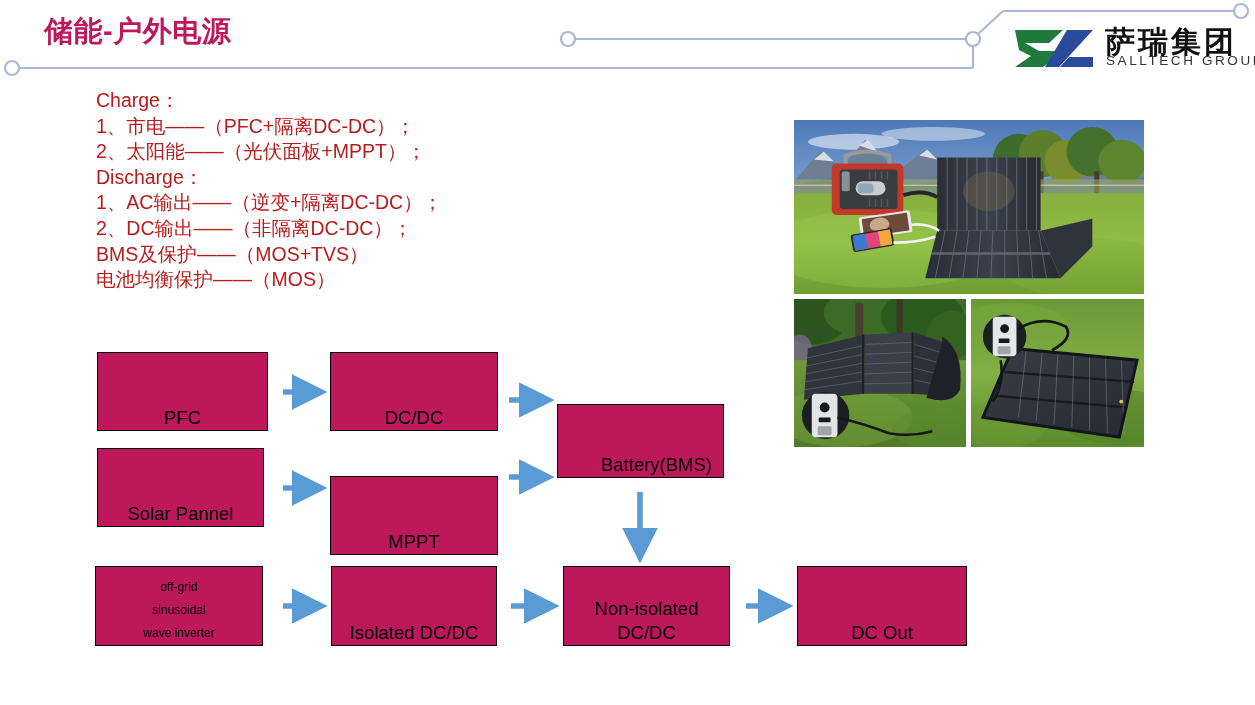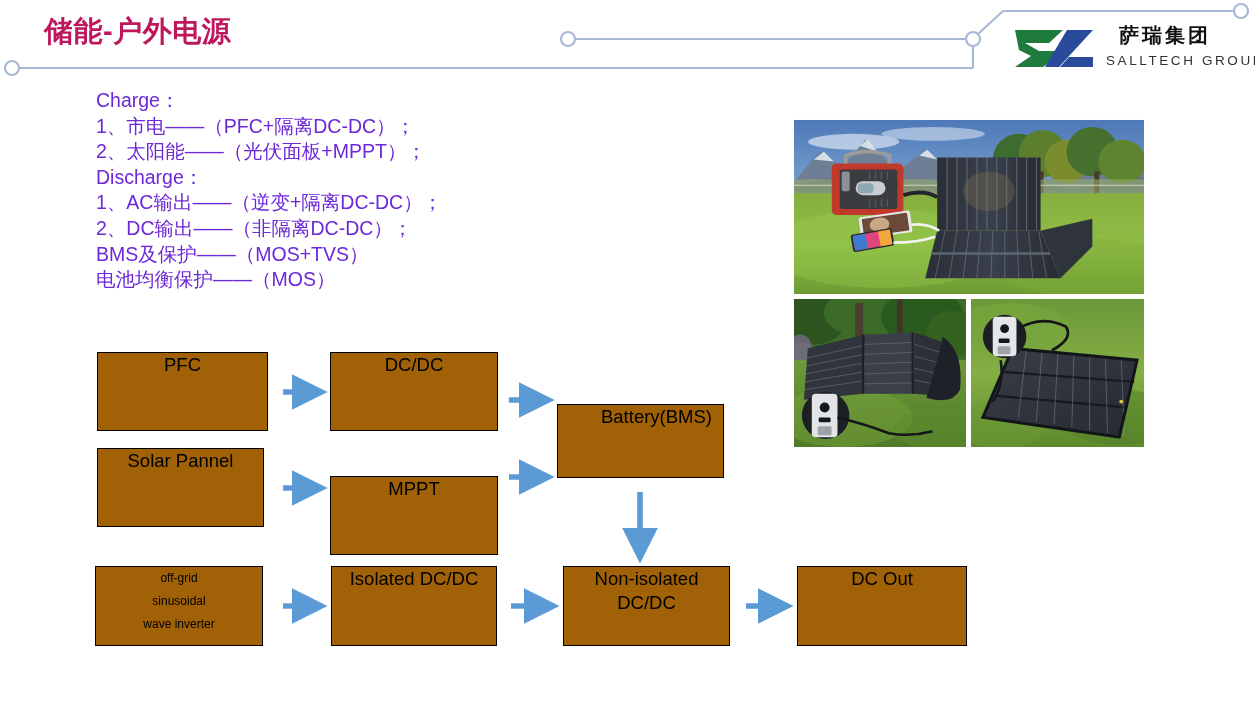--- a/index.html
+++ b/index.html
@@ -40,62 +40,61 @@
     left: 1013px; top: 24px;
     width: 232px; height: 50px;
   }
   #logo-mark {
     position: absolute; left: 0; top: 2px;
     width: 84px; height: 44px;
   }
   #logo-cn {
     position: absolute;
     left: 92px; top: -2px;
-    font-size: 20px;
+    font-size: 30px;
     font-weight: bold;
     color: #111;
     letter-spacing: 3px;
     white-space: nowrap;
-    margin-left: 14px;
   }
   #logo-en {
     position: absolute;
     left: 93px; top: 29px;
     font-size: 13.5px;
     color: #333;
     letter-spacing: 2.6px;
     white-space: nowrap;
   }
 
   
   #spec-list {
     position: absolute;
     left: 96px; top: 88px;
     width: 600px;
   }
   .spec-line {
     font-size: 19.5px;
     line-height: 25.6px;
-    color: #6d28d9;
+    color: #b91c1c;
     white-space: nowrap;
   }
 
   
   #flowchart {
     position: absolute; left: 0; top: 0;
     width: 1255px; height: 705px;
     pointer-events: none;
   }
   .node {
     position: absolute;
     box-sizing: border-box;
     border: 1.6px solid #000;
-    background: #a16207;
+    background: #be185d;
     display: flex;
-    align-items: flex-start;
+    align-items: flex-end;
     justify-content: center;
     text-align: center;
     font-size: 18.5px;
     line-height: 24px;
     color: #000;
     pointer-events: auto;
   }
   .node span { display: block; }
 
   #node-pfc        { left: 97px;  top: 352px; width: 171px; height: 79px; }

